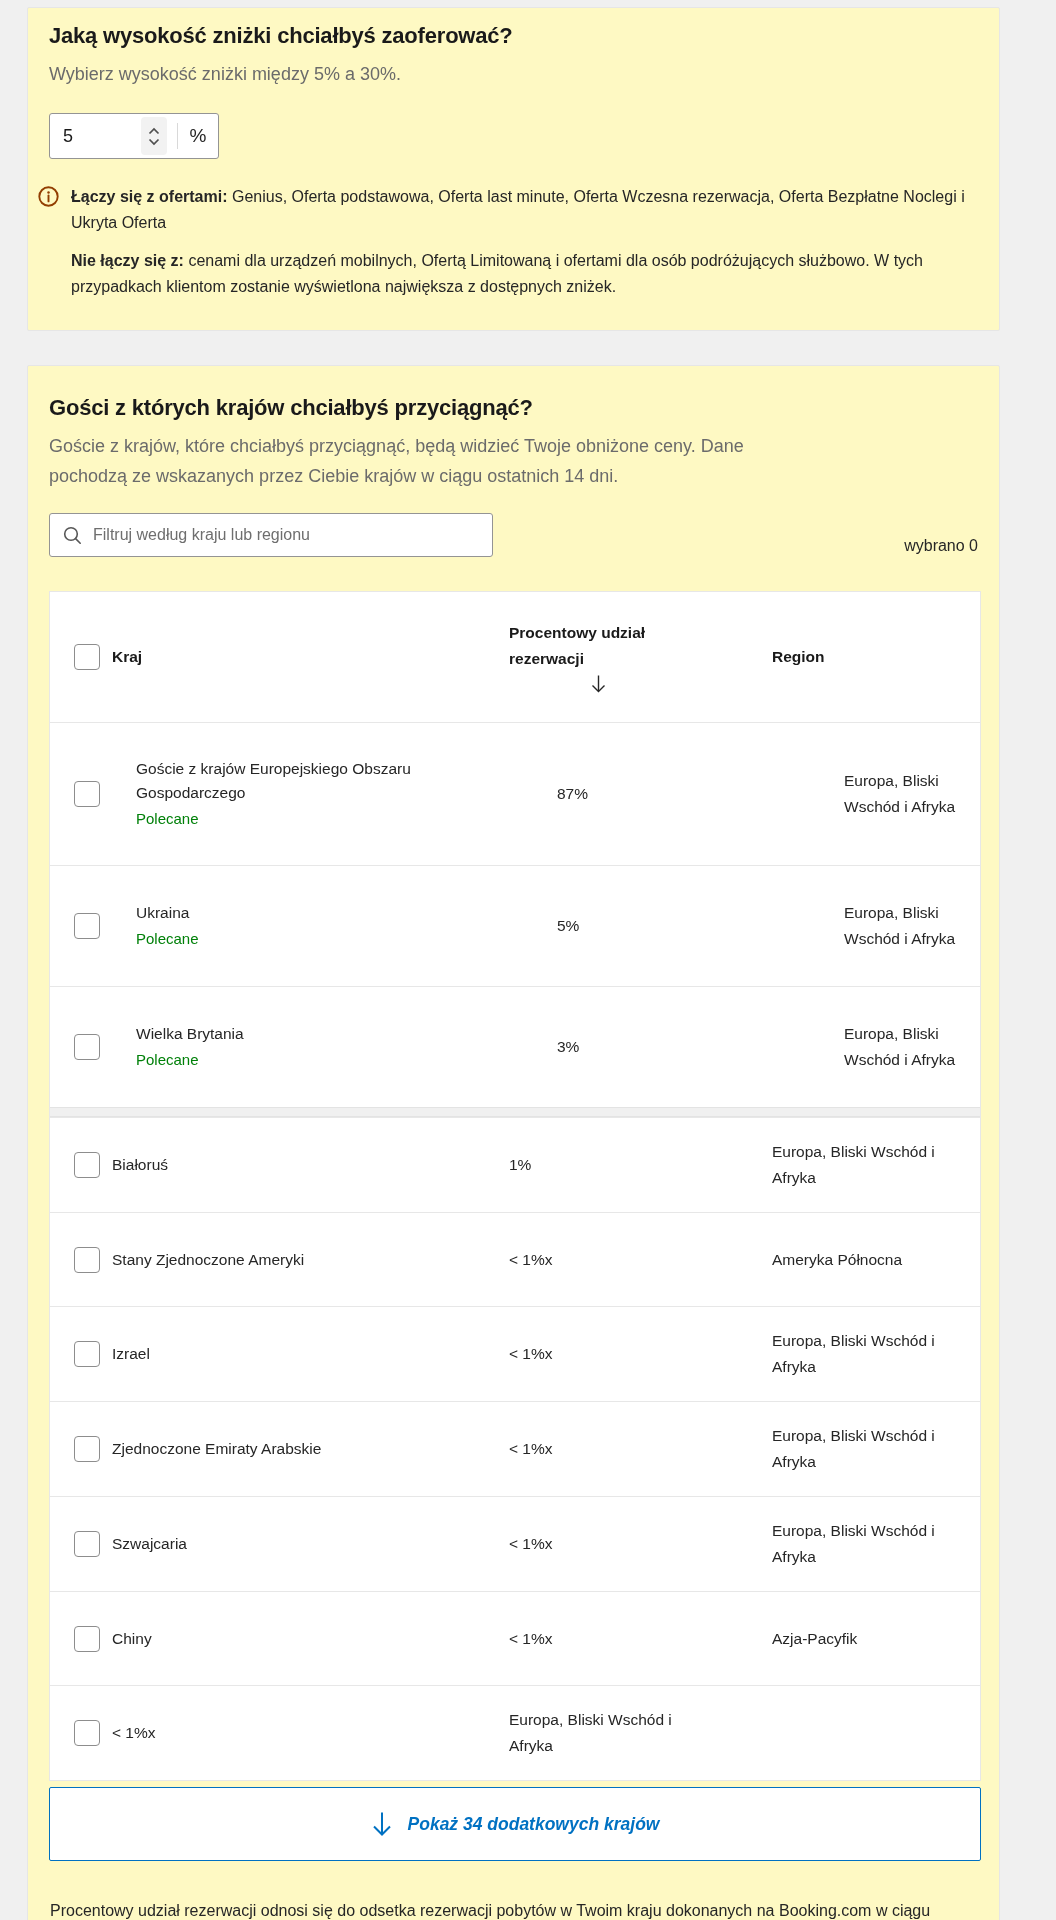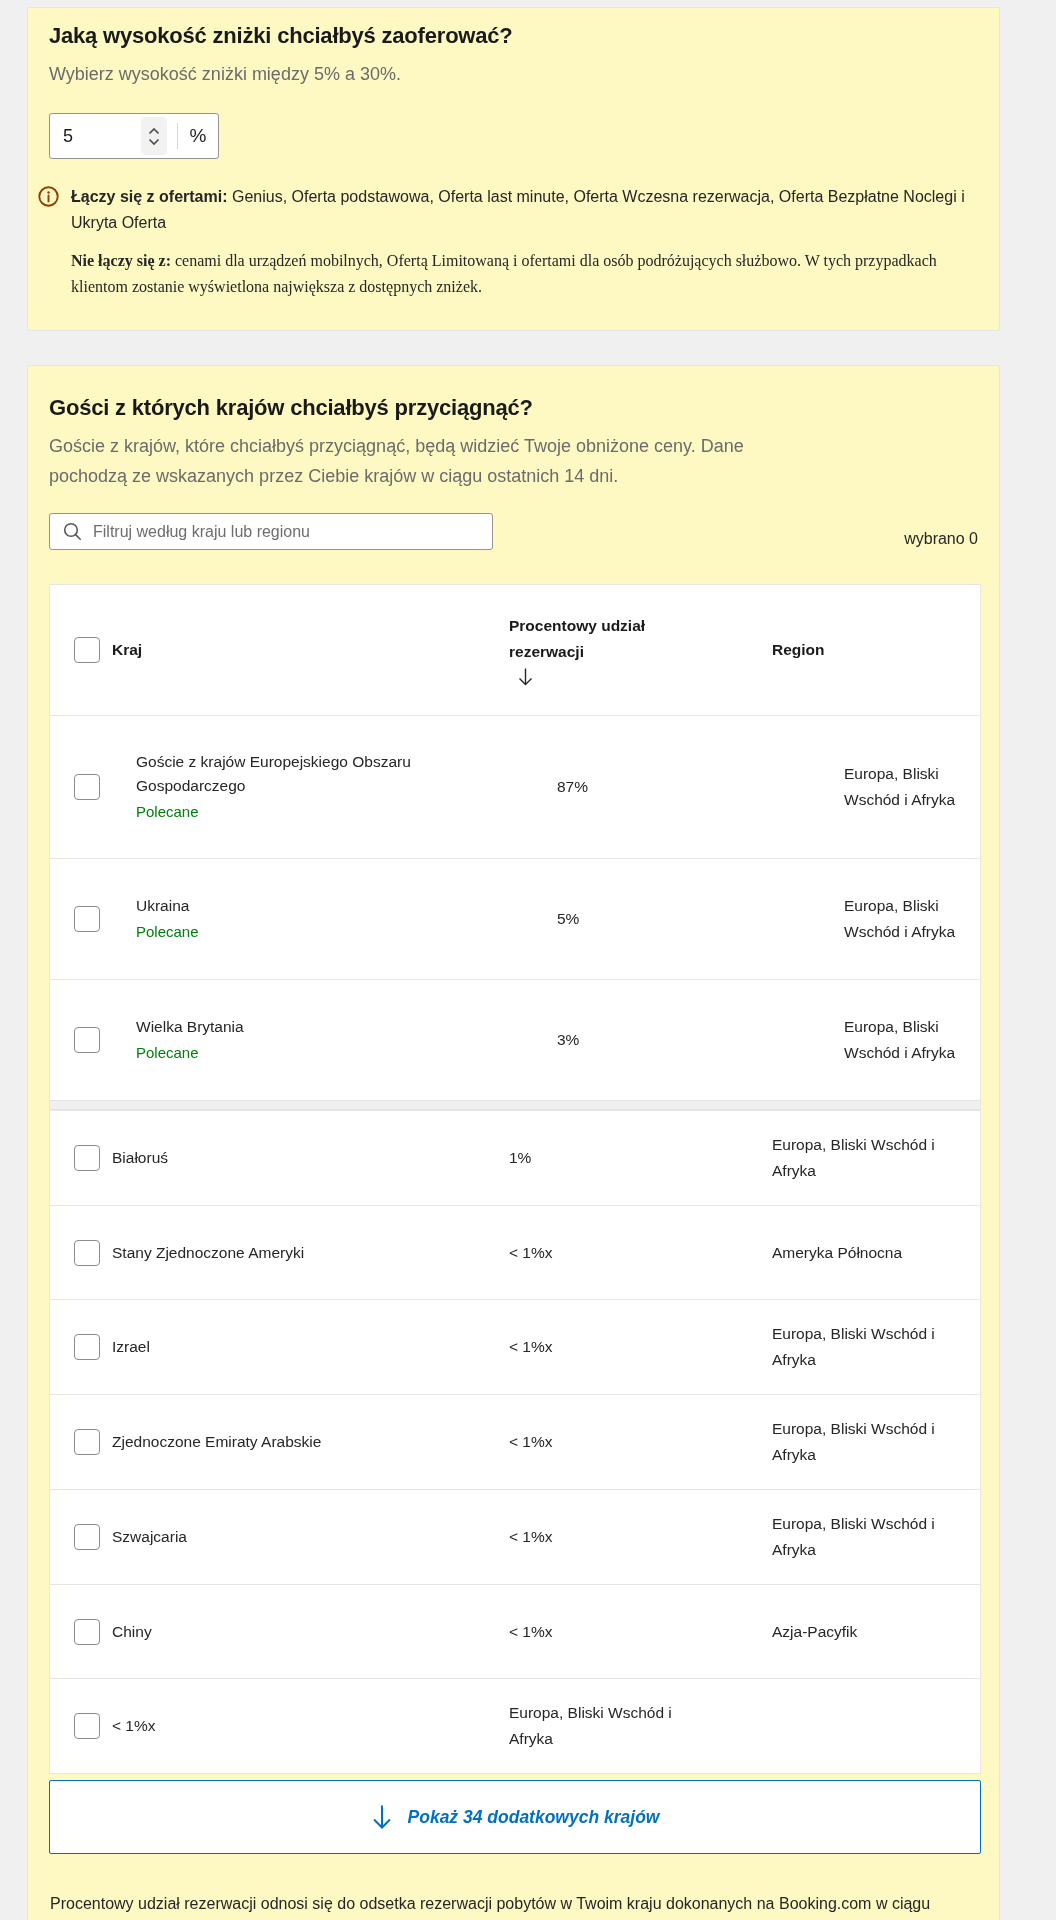--- a/index.html
+++ b/index.html
@@ -82,35 +82,35 @@
 
   
   .info-block {
     margin-top: 25px;
     margin-left: -11px;
     display: flex;
     gap: 12px;
   }
   .info-icon-wrap { flex: 0 0 20px; padding-top: 2px; }
   .info-texts { font-size: 16px; line-height: 26px; color: #262626; max-width: 910px; }
-  .info-texts p + p { margin-top: 12px; font-family: Liberation Serif, serif; }
+  .info-texts p + p { margin-top: 12px; }
   .b { font-weight: 700; }
 
   
   .card2 .subtitle { max-width: 745px; }
   .filter-row {
     margin-top: 22px;
     display: flex;
     align-items: flex-end;
     justify-content: space-between;
     padding-right: 1px;
   }
   .search-box {
     width: 444px;
-    height: 37px;
+    height: 44px;
     border: 1px solid #949494;
     border-radius: 3px;
     background: #fff;
     display: flex;
     align-items: center;
     padding: 0 12px;
     gap: 10px;
   }
   .search-box input {
     border: none; outline: none; flex: 1;
@@ -127,21 +127,21 @@
     border: 1px solid #e7e7e7;
     background: #fff;
   }
   .trow {
     display: grid;
     grid-template-columns: 62px 397px 263px 1fr;
     align-items: center;
   }
   .thead { padding: 28px 0; }
   .thead .col-label { font-weight: 700; font-size: 15.5px; line-height: 26px; color: #1a1a1a; }
-  .col-share-head { display: flex; flex-wrap: wrap; align-items: center; max-width: 170px; cursor: pointer; }
+  .col-share-head { display: flex; flex-wrap: wrap; align-items: center; max-width: 170px; cursor: pointer; justify-content: center; }
   .col-share-head .arrow { margin-left: 8px; margin-top: 2px; }
   .cb {
     appearance: none;
     -webkit-appearance: none;
     width: 26px; height: 26px;
     border: 1px solid #8d8d8d;
     border-radius: 4px;
     background: #fff;
     margin-left: 24px;
     cursor: pointer;

